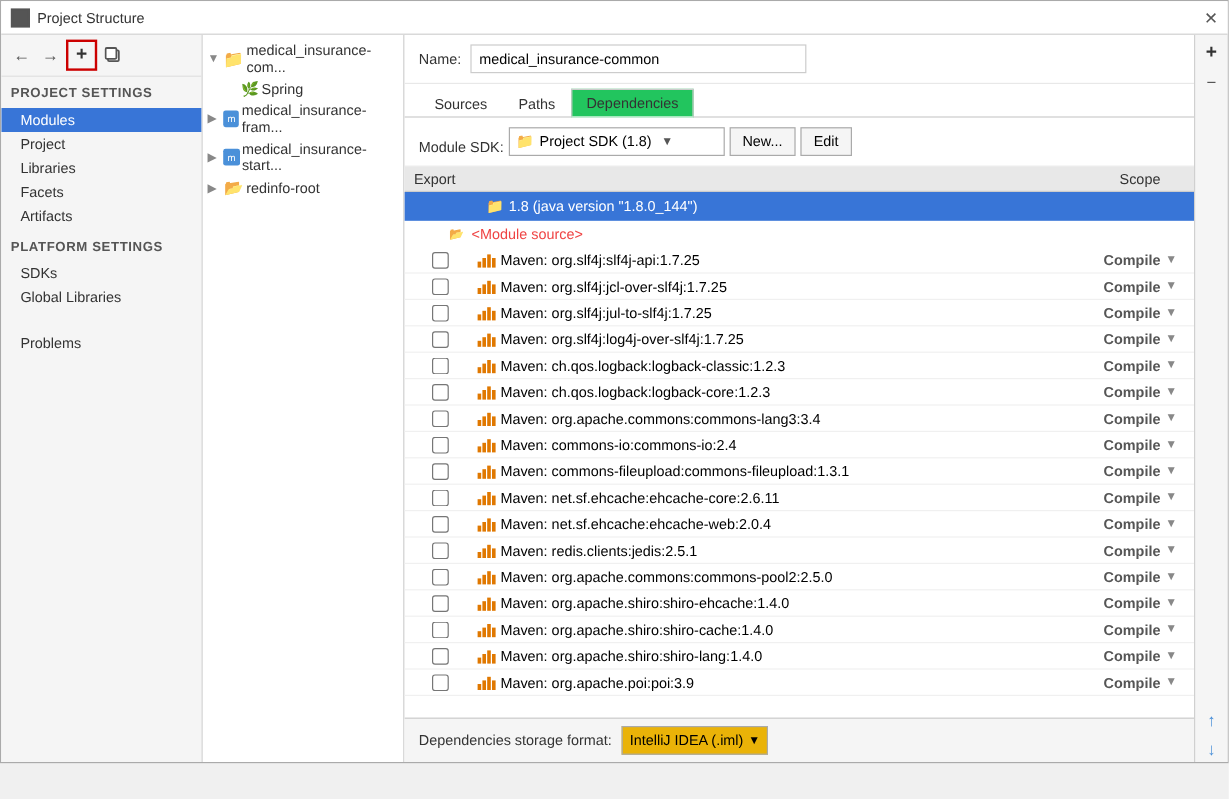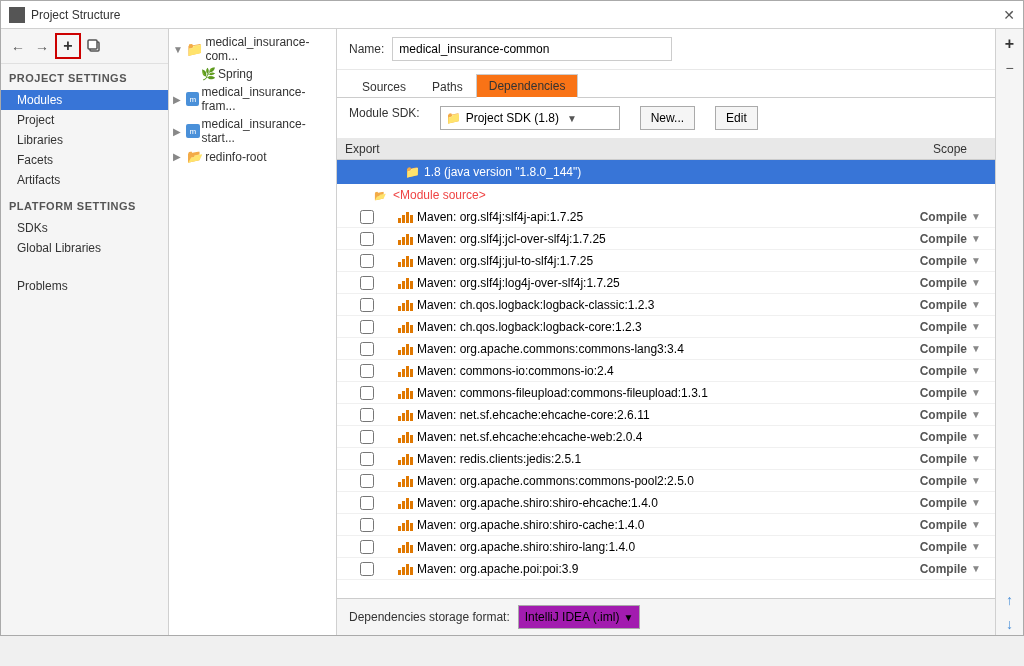--- a/index.html
+++ b/index.html
@@ -29,23 +29,23 @@
 
     
     .right-panel { flex: 1; display: flex; flex-direction: column; overflow: hidden; }
 
     .name-row { display: flex; align-items: center; padding: 8px 12px; gap: 8px; border-bottom: 1px solid #e8e8e8; }
     .name-label { font-size: 12px; color: #333; }
     .name-input { border: 1px solid #ccc; padding: 2px 6px; font-size: 12px; width: 280px; height: 24px; }
 
     .tabs-row { display: flex; align-items: center; padding: 4px 12px 0 12px; border-bottom: 1px solid #ccc; gap: 0; }
     .tab { padding: 4px 12px; border: 1px solid transparent; cursor: pointer; font-size: 12px; color: #333; border-bottom: none; margin-bottom: -1px; }
-    .tab.active { background: #f97316; border: 1px solid #ccc; border-bottom: 1px solid #fff; font-weight: normal; }
-
-    .sdk-row { display: flex; align-items: flex-start; padding: 8px 12px; gap: 20px; border-bottom: 1px solid #e8e8e8; }
+    .tab.active { background: #22c55e; border: 1px solid #ccc; border-bottom: 1px solid #fff; font-weight: normal; }
+
+    .sdk-row { display: flex; align-items: flex-end; padding: 8px 12px; gap: 4px; border-bottom: 1px solid #e8e8e8; }
     .sdk-label { font-size: 12px; color: #333; }
     .sdk-select { display: flex; align-items: center; background: #fff; border: 1px solid #aaa; padding: 2px 6px; cursor: pointer; min-width: 180px; height: 24px; font-size: 12px; gap: 4px; }
     .sdk-select-arrow { font-size: 10px; color: #555; margin-left: 4px; }
     .action-btn { padding: 2px 10px; height: 24px; background: #f5f5f5; border: 1px solid #aaa; cursor: pointer; font-size: 12px; }
 
     
     .dep-table-container { flex: 1; overflow: hidden; display: flex; flex-direction: column; }
 
     .dep-table-header { display: flex; align-items: center; background: #e8e8e8; border-bottom: 1px solid #ccc; padding: 3px 8px; font-size: 12px; color: #333; gap: 11px; }
     .dep-col-export { width: 60px; }
@@ -63,21 +63,21 @@
     .dep-scope-arrow { width: 16px; font-size: 10px; color: #888; }
 
     .sdk-row-dep { background: #3875d7; color: #fff; padding: 2px 8px; min-height: 24px; display: flex; align-items: center; }
     .sdk-row-dep .dep-name { color: #fff; font-weight: normal; }
 
     .module-source-row { padding: 2px 8px 2px 36px; min-height: 22px; display: flex; align-items: center; }
     .module-source-icon { width: 16px; height: 16px; margin-right: 4px; display: flex; align-items: center; justify-content: center; font-size: 10px; color: #888; }
 
     .bottom-bar { display: flex; align-items: center; padding: 6px 12px; border-top: 1px solid #ccc; background: #f5f5f5; gap: 8px; }
     .bottom-label { font-size: 12px; color: #333; }
-    .bottom-select { display: flex; align-items: center; background: #a21caf; border: 1px solid #aaa; padding: 2px 6px; height: 24px; font-size: 12px; cursor: pointer; gap: 4px; justify-content: center; }
+    .bottom-select { display: flex; align-items: center; background: #eab308; border: 1px solid #aaa; padding: 2px 6px; height: 24px; font-size: 12px; cursor: pointer; gap: 4px; justify-content: center; }
 
     .right-toolbar { width: 28px; background: #f5f5f5; border-left: 1px solid #d0d0d0; display: flex; flex-direction: column; align-items: center; padding-top: 4px; gap: 2px; }
     .right-toolbar-btn { width: 22px; height: 22px; background: transparent; border: none; cursor: pointer; display: flex; align-items: center; justify-content: center; font-size: 14px; color: #555; }
 
     
     .maven-bars { display: flex; gap: 1px; align-items: flex-end; height: 12px; }
     .maven-bars span { width: 3px; background: #e07800; }
     .maven-bars span:nth-child(1) { height: 5px; }
     .maven-bars span:nth-child(2) { height: 8px; }
     .maven-bars span:nth-child(3) { height: 11px; }

